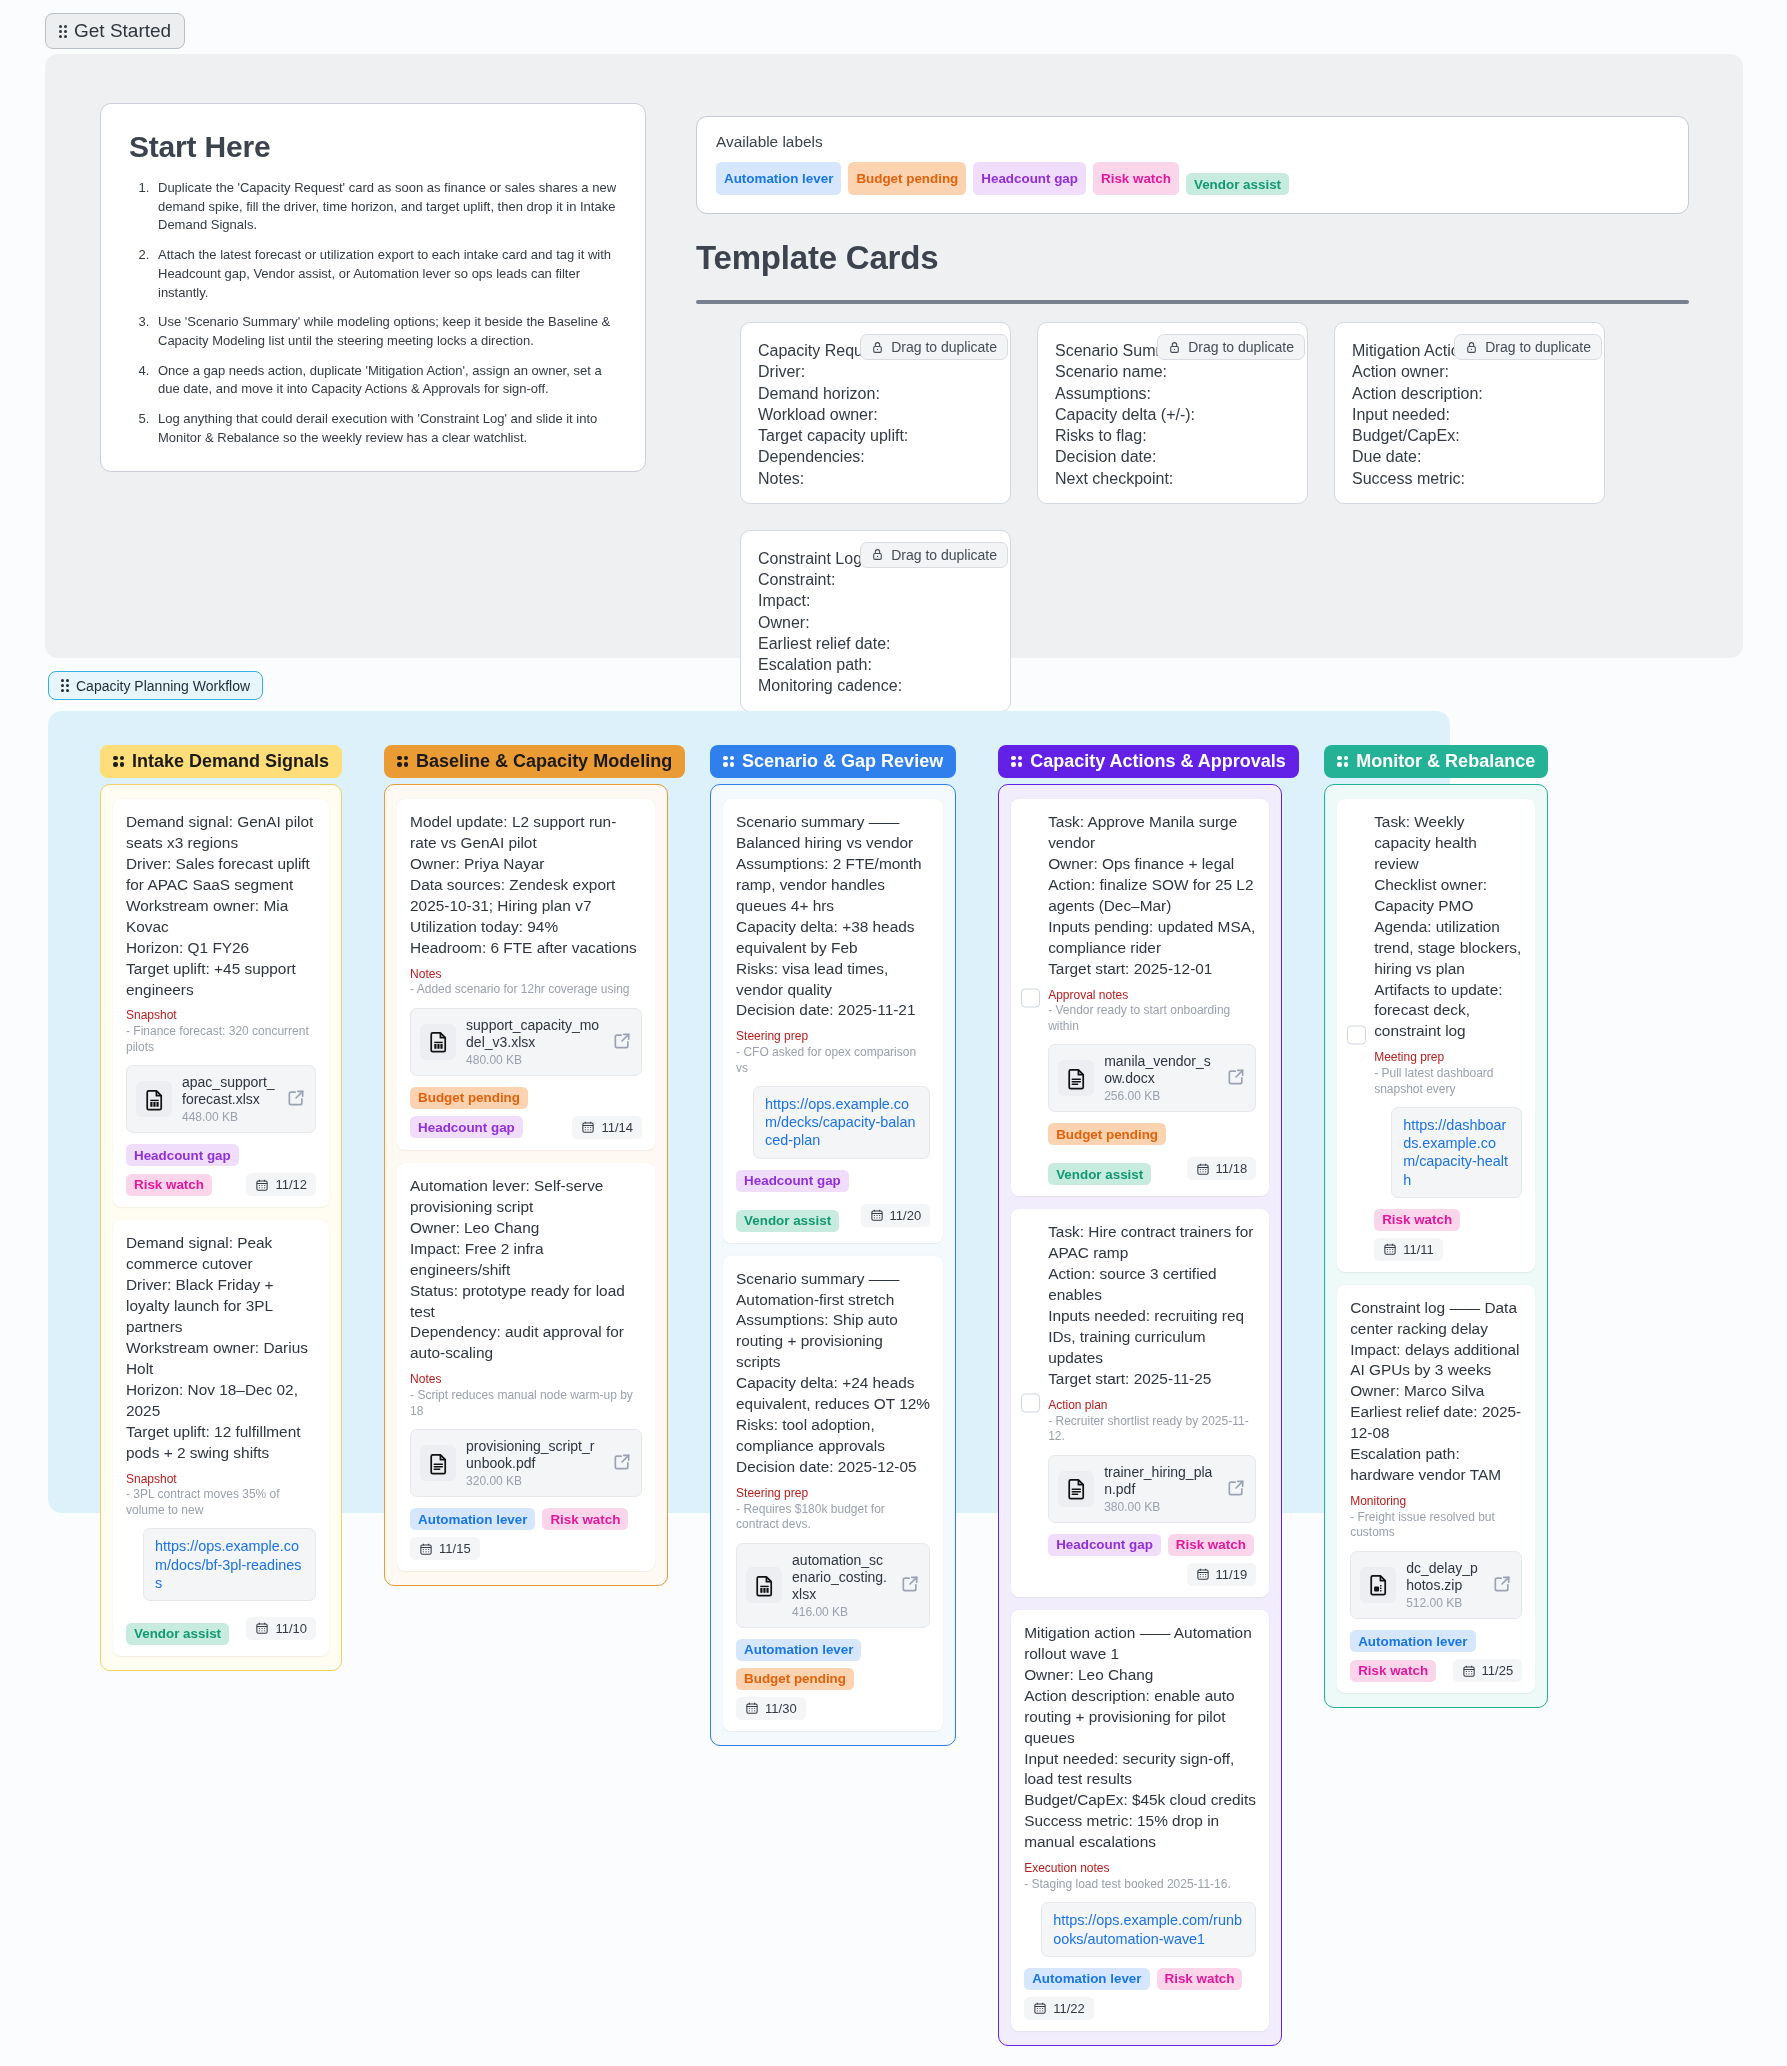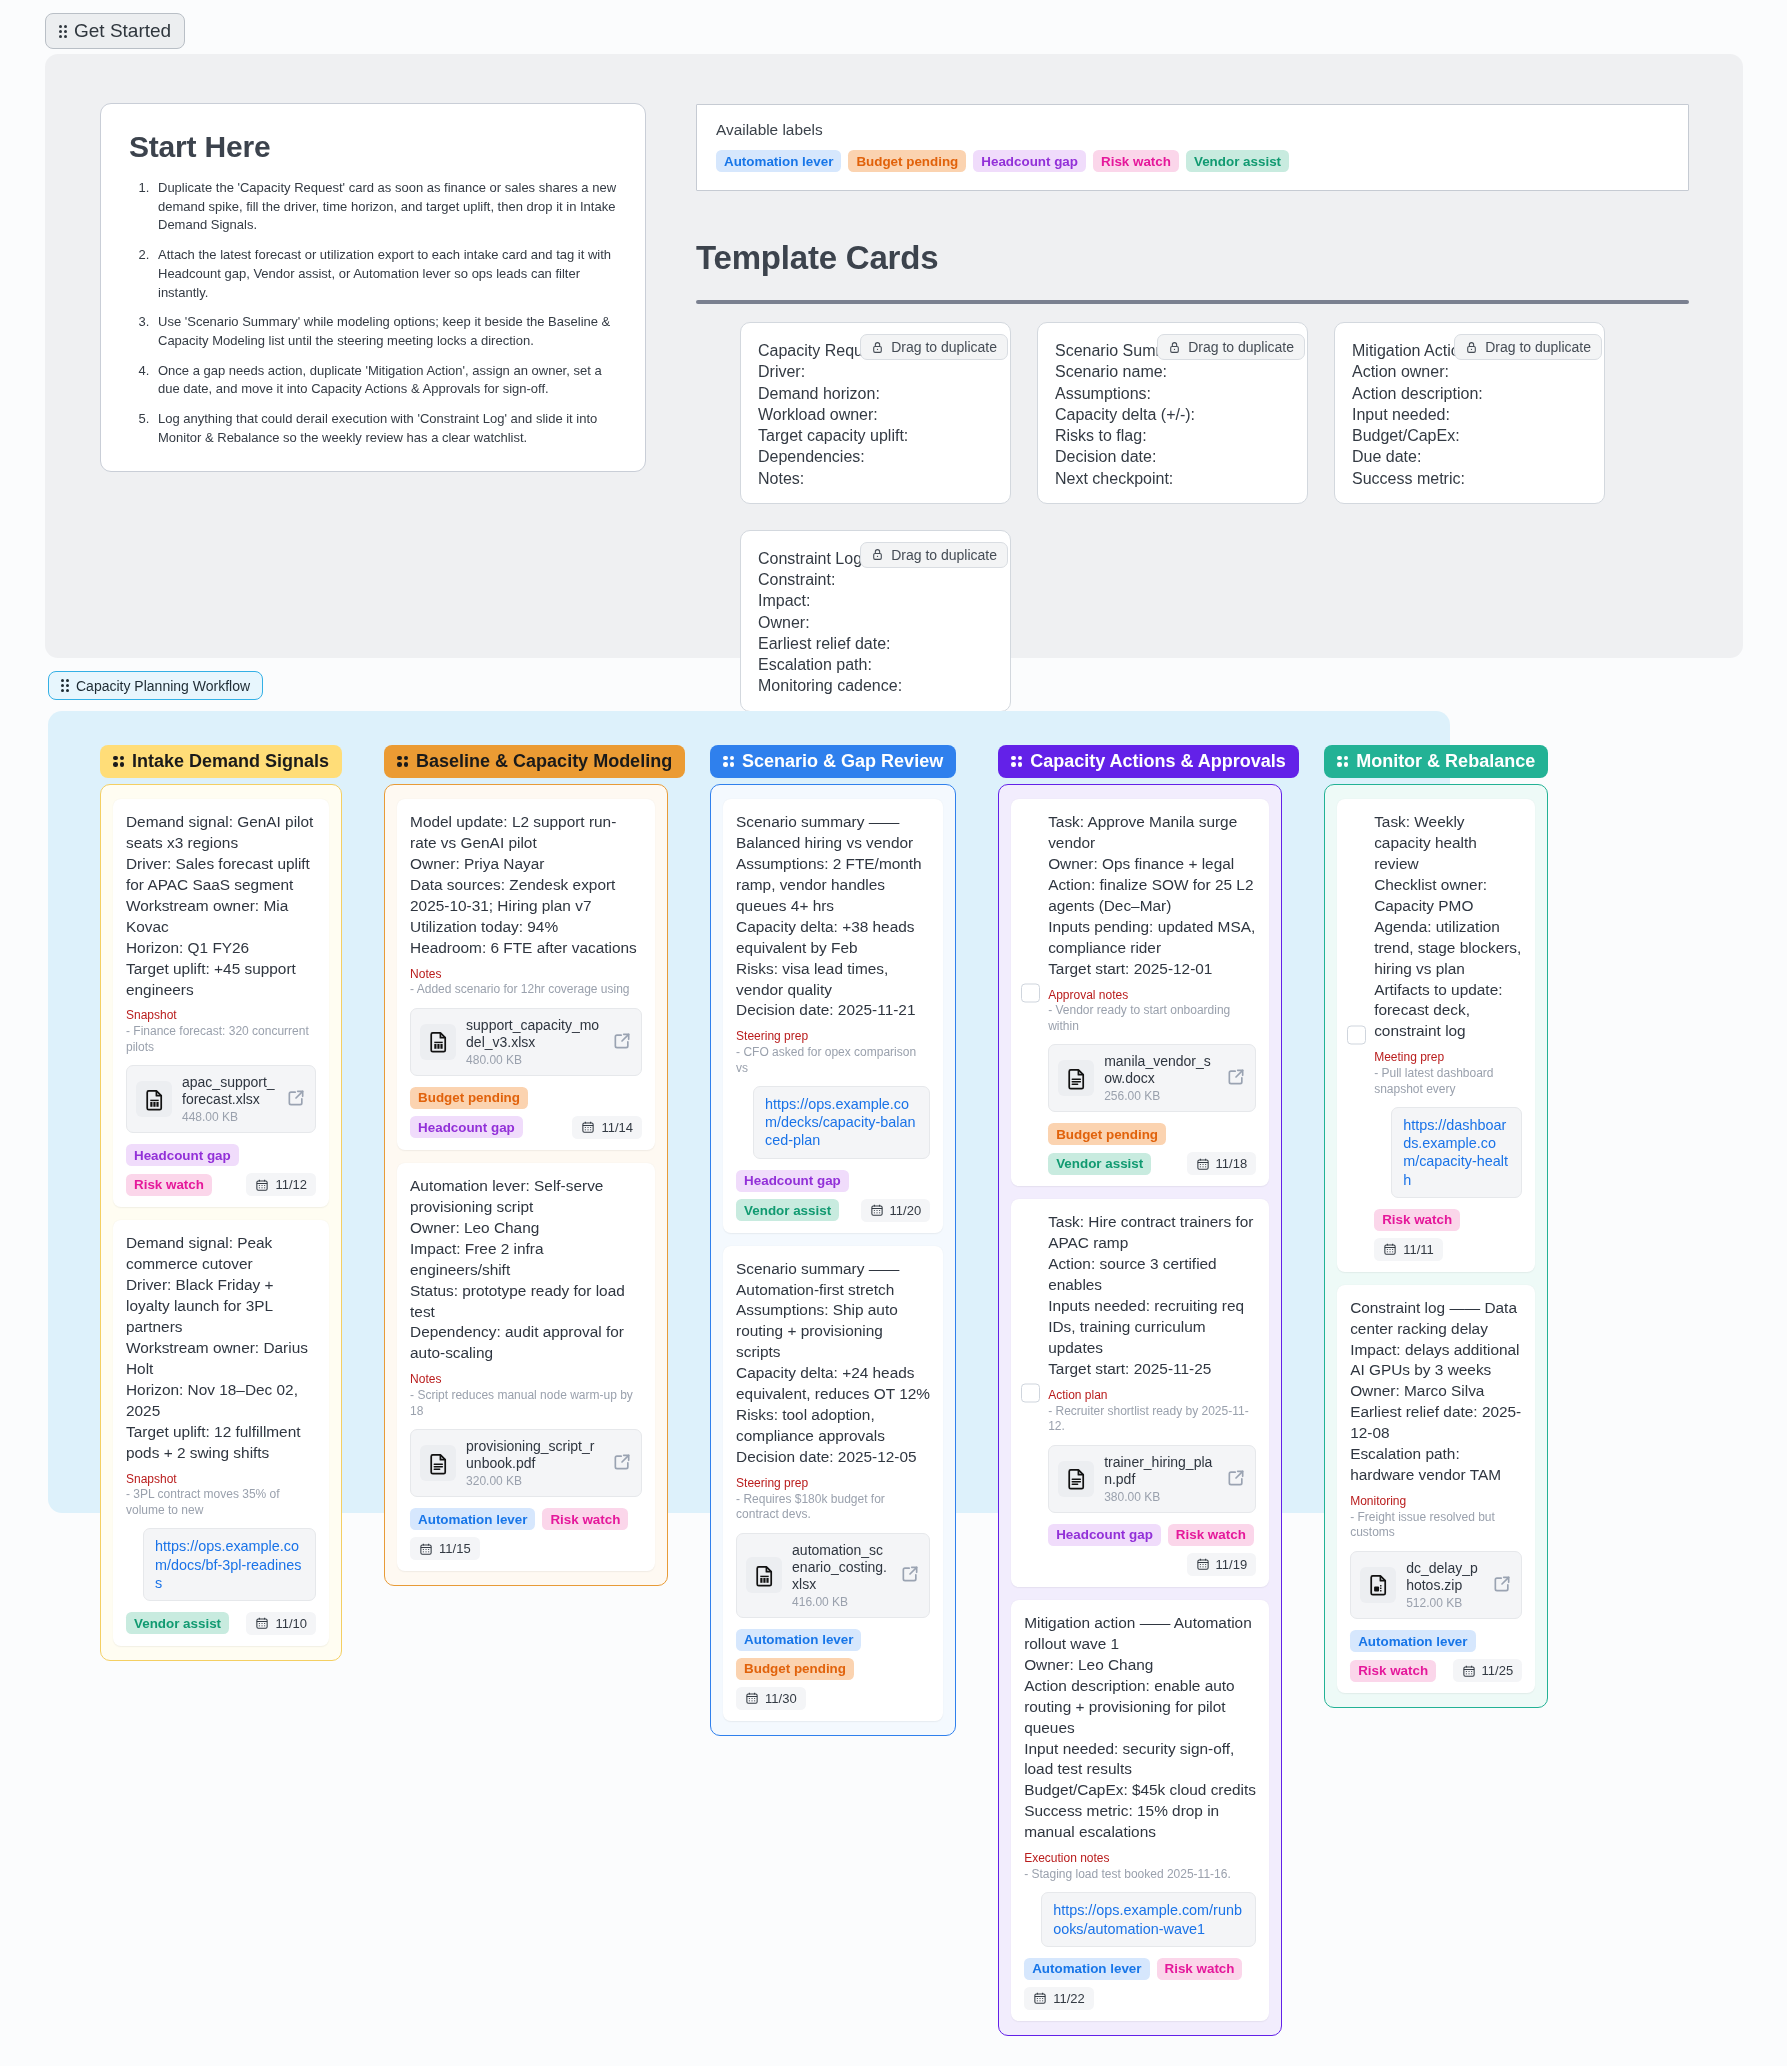--- a/index.html
+++ b/index.html
@@ -50,37 +50,37 @@
     position: absolute; left: 55px; top: 49px; width: 546px;
     background: #ffffff; border: 1.5px solid #c9ced7; border-radius: 11px;
     padding: 26px 28px 23px 28px;
   }
   .start-here h1 { font-size: 30px; font-weight: 700; color: #3c434d; letter-spacing: -0.2px; margin-bottom: 15px;}
   .start-here ol { margin-left: 24px; }
   .start-here li { font-size: 13px; line-height: 1.44; color: #343b44; margin-bottom: 11px; padding-left: 5px; }
   .start-here li:last-child { margin-bottom: 0; }
 
   .labels-box {
-    position: absolute; left: 651px; top: 50px; width: 993px;
-    background: #ffffff; border: 1.5px solid #c6cbd3; border-radius: 1px;
+    position: absolute; left: 651px; top: 62px; width: 993px;
+    background: #ffffff; border: 1.5px solid #c6cbd3; border-radius: 11px;
     padding: 16px 19px 18px 19px;
   }
   .labels-box .lbl-title { font-size: 15.4px; color: #3b424a; margin-bottom: 11px; }
   .label-row { display: flex; gap: 7px; flex-wrap: wrap; }
 
   .tag {
     display: inline-flex; align-items: center;
     border-radius: 5.5px; padding: 3.5px 8px;
     font-size: 13.4px; font-weight: 700; white-space: nowrap;
   }
   .tag.automation { background:#d6e7fd; color:#1876e8; }
   .tag.budget     { background:#fbd3b0; color:#e1620b; }
   .tag.headcount  { background:#f0dcfb; color:#9230d8; }
   .tag.risk       { background:#fbd6ea; color:#e5189b; }
-  .tag.vendor     { background:#c8ebdf; color:#119a71; }
+  .tag.vendor     { background:#c8ebdf; color:#119a71;margin-top:11px; }
 
   .tmpl-title {
     position: absolute; left: 651px; top: 185px; width: 993px;
     font-size: 33px; font-weight: 700; color: #3c434d; letter-spacing: -0.2px;
   }
   .tmpl-rule {
     position: absolute; left: 651px; top: 246px; width: 993px; height: 3.5px;
     background: #7a8090; border-radius: 2px;
   }
 

